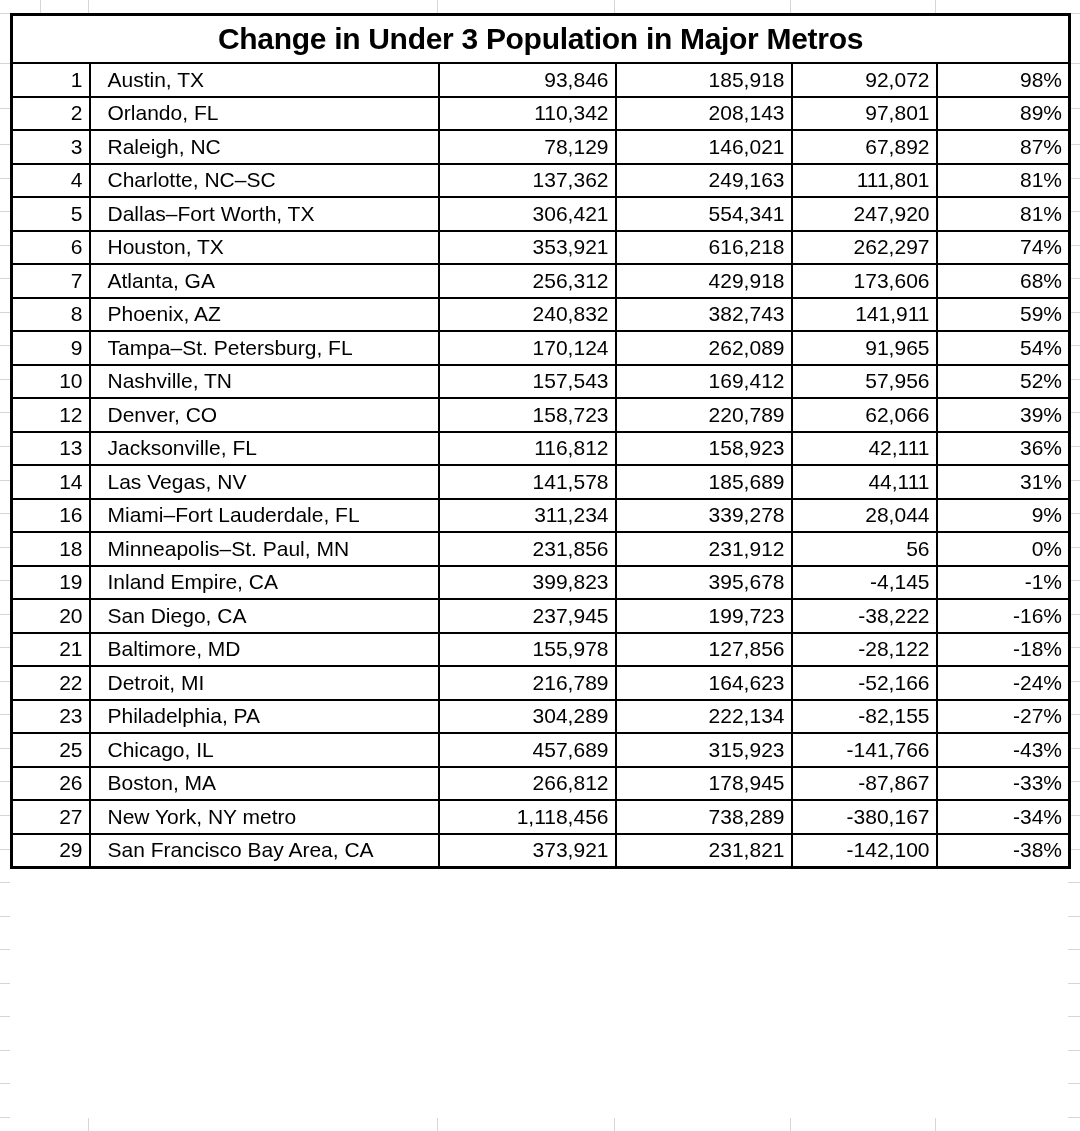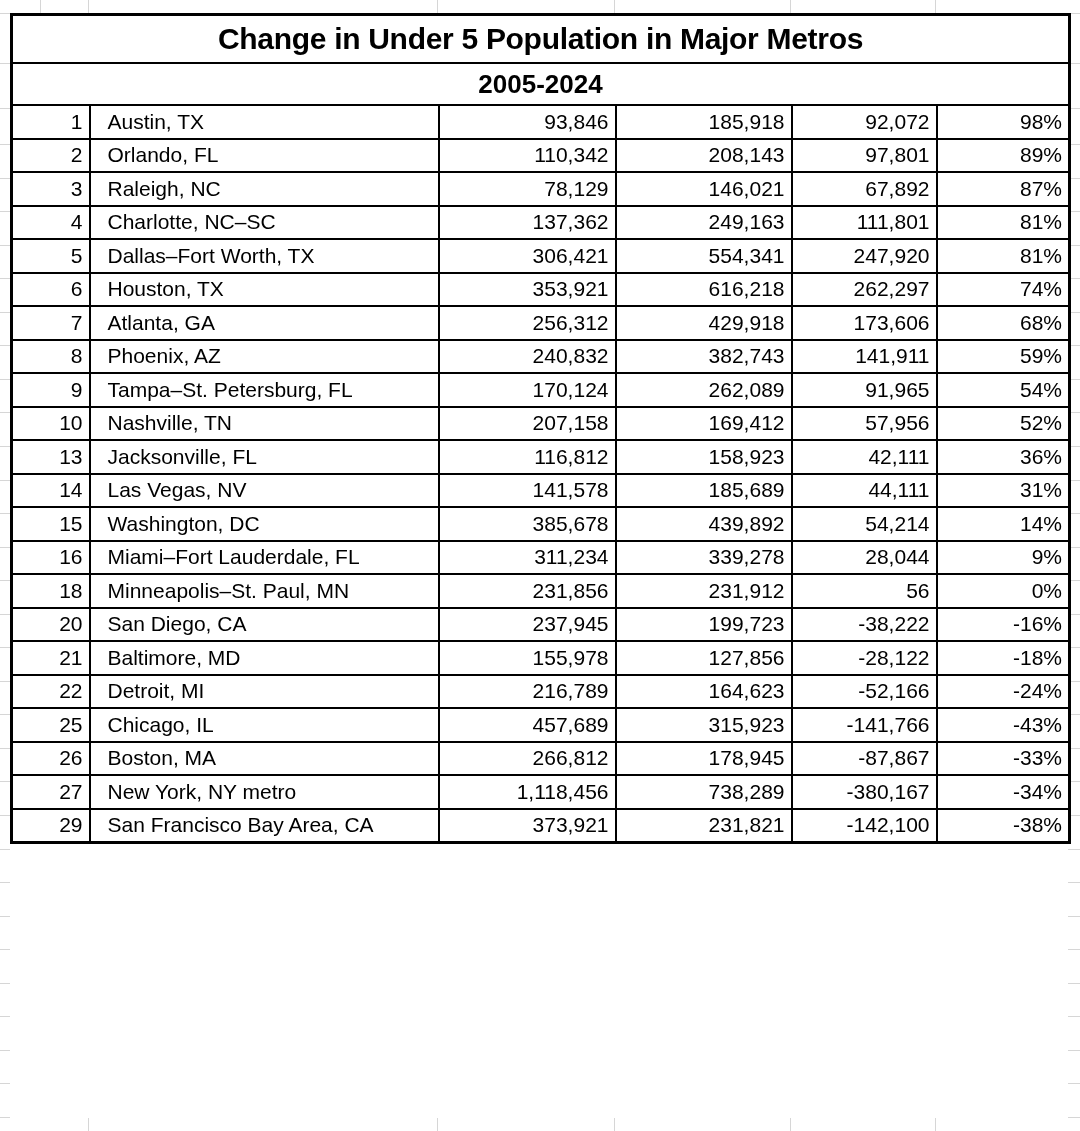--- a/index.html
+++ b/index.html
@@ -146,24 +146,21 @@
     <colgroup>
       <col style="width:78px">
       <col style="width:349px">
       <col style="width:177px">
       <col style="width:176px">
       <col style="width:145px">
       <col style="width:133px">
     </colgroup>
     <tbody>
       <tr>
-        <td class="title-cell" colspan="6">Change in Under 5 Population in Major Metros</td>
-      </tr>
-      <tr>
-        <td class="subtitle-cell" colspan="6">2005-2024</td>
+        <td class="title-cell" colspan="6">Change in Under 3 Population in Major Metros</td>
       </tr>
     </tbody>
     <tbody id="table-body">
         <tr class="data-row">
           <td class="num">1</td>
           <td class="name">Austin, TX</td>
           <td class="num">93,846</td>
           <td class="num">185,918</td>
           <td class="num">92,072</td>
           <td class="num">98%</td>
@@ -228,66 +225,74 @@
           <td class="num">9</td>
           <td class="name">Tampa–St. Petersburg, FL</td>
           <td class="num">170,124</td>
           <td class="num">262,089</td>
           <td class="num">91,965</td>
           <td class="num">54%</td>
         </tr>
         <tr class="data-row">
           <td class="num">10</td>
           <td class="name">Nashville, TN</td>
-          <td class="num">207,158</td>
+          <td class="num">157,543</td>
           <td class="num">169,412</td>
           <td class="num">57,956</td>
           <td class="num">52%</td>
+        </tr>
+        <tr class="data-row">
+          <td class="num">12</td>
+          <td class="name">Denver, CO</td>
+          <td class="num">158,723</td>
+          <td class="num">220,789</td>
+          <td class="num">62,066</td>
+          <td class="num">39%</td>
         </tr>
         <tr class="data-row">
           <td class="num">13</td>
           <td class="name">Jacksonville, FL</td>
           <td class="num">116,812</td>
           <td class="num">158,923</td>
           <td class="num">42,111</td>
           <td class="num">36%</td>
         </tr>
         <tr class="data-row">
           <td class="num">14</td>
           <td class="name">Las Vegas, NV</td>
           <td class="num">141,578</td>
           <td class="num">185,689</td>
           <td class="num">44,111</td>
           <td class="num">31%</td>
         </tr>
         <tr class="data-row">
-          <td class="num">15</td>
-          <td class="name">Washington, DC</td>
-          <td class="num">385,678</td>
-          <td class="num">439,892</td>
-          <td class="num">54,214</td>
-          <td class="num">14%</td>
-        </tr>
-        <tr class="data-row">
           <td class="num">16</td>
           <td class="name">Miami–Fort Lauderdale, FL</td>
           <td class="num">311,234</td>
           <td class="num">339,278</td>
           <td class="num">28,044</td>
           <td class="num">9%</td>
         </tr>
         <tr class="data-row">
           <td class="num">18</td>
           <td class="name">Minneapolis–St. Paul, MN</td>
           <td class="num">231,856</td>
           <td class="num">231,912</td>
           <td class="num">56</td>
           <td class="num">0%</td>
         </tr>
         <tr class="data-row">
+          <td class="num">19</td>
+          <td class="name">Inland Empire, CA</td>
+          <td class="num">399,823</td>
+          <td class="num">395,678</td>
+          <td class="num">-4,145</td>
+          <td class="num">-1%</td>
+        </tr>
+        <tr class="data-row">
           <td class="num">20</td>
           <td class="name">San Diego, CA</td>
           <td class="num">237,945</td>
           <td class="num">199,723</td>
           <td class="num">-38,222</td>
           <td class="num">-16%</td>
         </tr>
         <tr class="data-row">
           <td class="num">21</td>
           <td class="name">Baltimore, MD</td>
@@ -298,20 +303,28 @@
         </tr>
         <tr class="data-row">
           <td class="num">22</td>
           <td class="name">Detroit, MI</td>
           <td class="num">216,789</td>
           <td class="num">164,623</td>
           <td class="num">-52,166</td>
           <td class="num">-24%</td>
         </tr>
         <tr class="data-row">
+          <td class="num">23</td>
+          <td class="name">Philadelphia, PA</td>
+          <td class="num">304,289</td>
+          <td class="num">222,134</td>
+          <td class="num">-82,155</td>
+          <td class="num">-27%</td>
+        </tr>
+        <tr class="data-row">
           <td class="num">25</td>
           <td class="name">Chicago, IL</td>
           <td class="num">457,689</td>
           <td class="num">315,923</td>
           <td class="num">-141,766</td>
           <td class="num">-43%</td>
         </tr>
         <tr class="data-row">
           <td class="num">26</td>
           <td class="name">Boston, MA</td>

